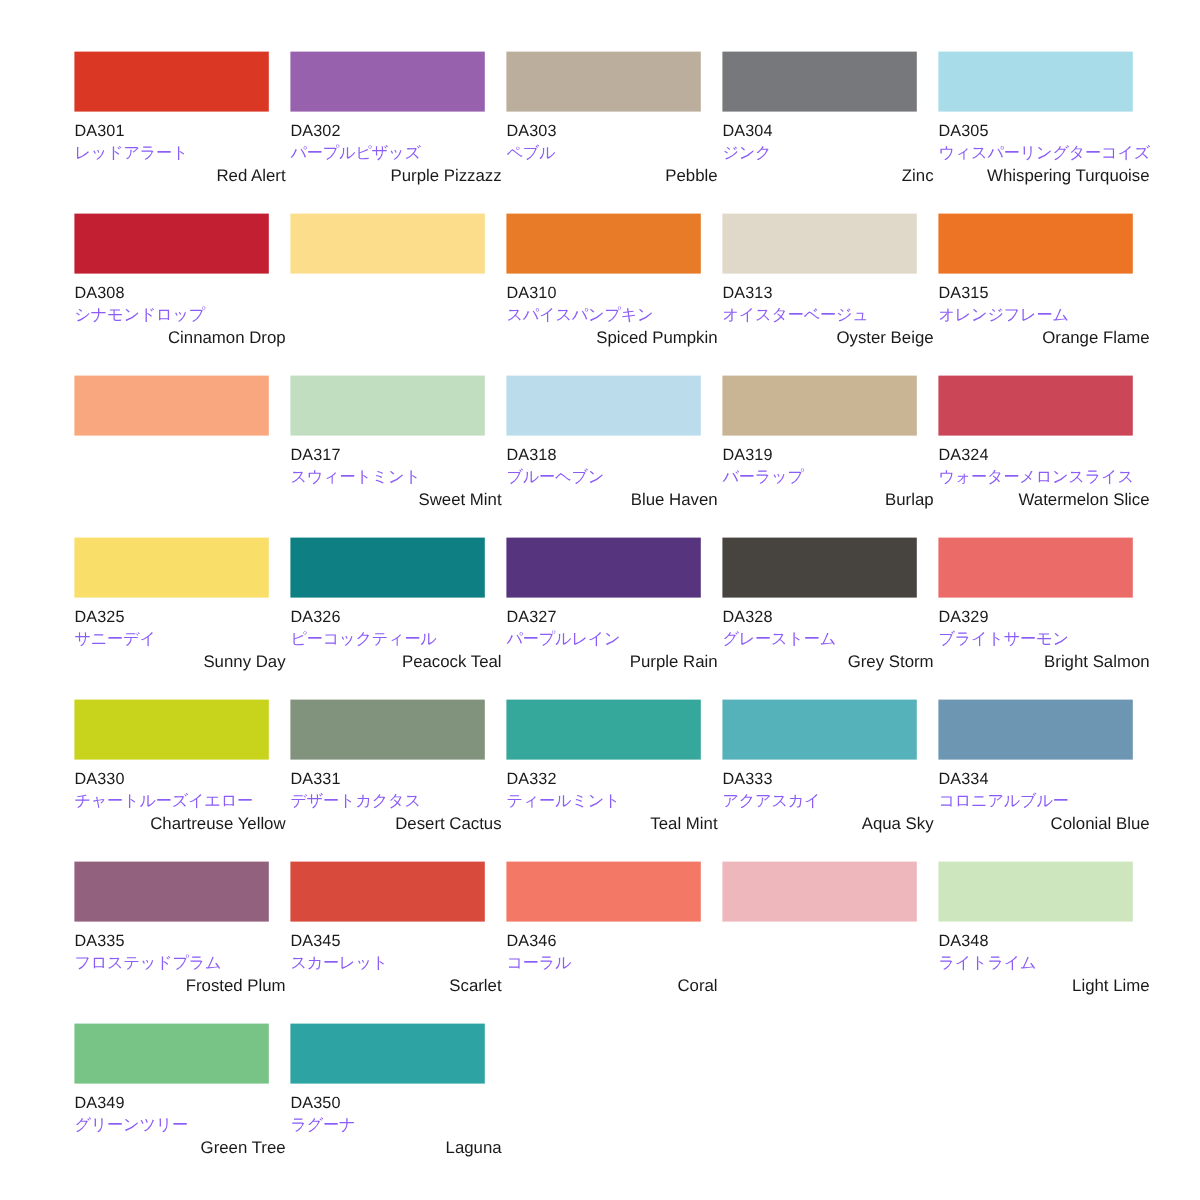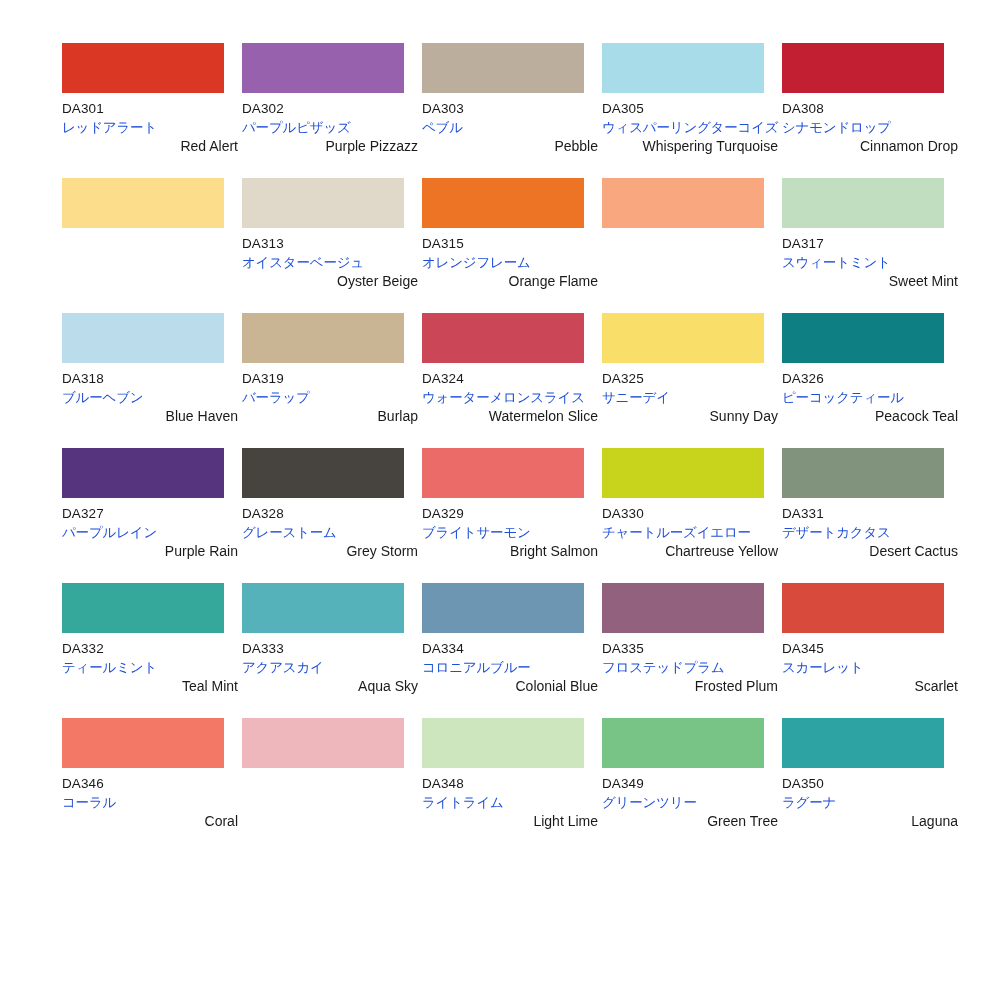--- a/index.html
+++ b/index.html
@@ -51,21 +51,21 @@
     font-size: 13.5px;
     line-height: 18px;
     letter-spacing: 0.1px;
     color: #1a1a1a;
     white-space: nowrap;
   }
   .swatch-jp {
     font-size: 13.5px;
     line-height: 19px;
     letter-spacing: -0.2px;
-    color: #1d4ed8;
+    color: #8b5cf6;
     white-space: nowrap;
   }
   .swatch-en {
     font-size: 14px;
     line-height: 19px;
     letter-spacing: 0px;
     color: #1a1a1a;
     white-space: nowrap;
     text-align: right;
   }
@@ -94,37 +94,53 @@
       </div>
       <div class="swatch-cell">
         <div class="swatch-chip" style="background-color: rgb(188, 174, 156);"></div>
         <div class="swatch-labels">
           <div class="swatch-code">DA303</div>
           <div class="swatch-jp">ペブル</div>
           <div class="swatch-en">Pebble</div>
         </div>
       </div>
       <div class="swatch-cell">
+        <div class="swatch-chip" style="background-color: rgb(119, 120, 123);"></div>
+        <div class="swatch-labels">
+          <div class="swatch-code">DA304</div>
+          <div class="swatch-jp">ジンク</div>
+          <div class="swatch-en">Zinc</div>
+        </div>
+      </div>
+      <div class="swatch-cell">
         <div class="swatch-chip" style="background-color: rgb(167, 220, 232);"></div>
         <div class="swatch-labels">
           <div class="swatch-code">DA305</div>
           <div class="swatch-jp">ウィスパーリングターコイズ</div>
           <div class="swatch-en">Whispering Turquoise</div>
         </div>
       </div>
       <div class="swatch-cell">
         <div class="swatch-chip" style="background-color: rgb(194, 31, 51);"></div>
         <div class="swatch-labels">
           <div class="swatch-code">DA308</div>
           <div class="swatch-jp">シナモンドロップ</div>
           <div class="swatch-en">Cinnamon Drop</div>
         </div>
       </div>
       <div class="swatch-cell">
         <div class="swatch-chip" style="background-color: rgb(251, 221, 139);"></div>
+      </div>
+      <div class="swatch-cell">
+        <div class="swatch-chip" style="background-color: rgb(232, 123, 40);"></div>
+        <div class="swatch-labels">
+          <div class="swatch-code">DA310</div>
+          <div class="swatch-jp">スパイスパンプキン</div>
+          <div class="swatch-en">Spiced Pumpkin</div>
+        </div>
       </div>
       <div class="swatch-cell">
         <div class="swatch-chip" style="background-color: rgb(224, 216, 201);"></div>
         <div class="swatch-labels">
           <div class="swatch-code">DA313</div>
           <div class="swatch-jp">オイスターベージュ</div>
           <div class="swatch-en">Oyster Beige</div>
         </div>
       </div>
       <div class="swatch-cell">

